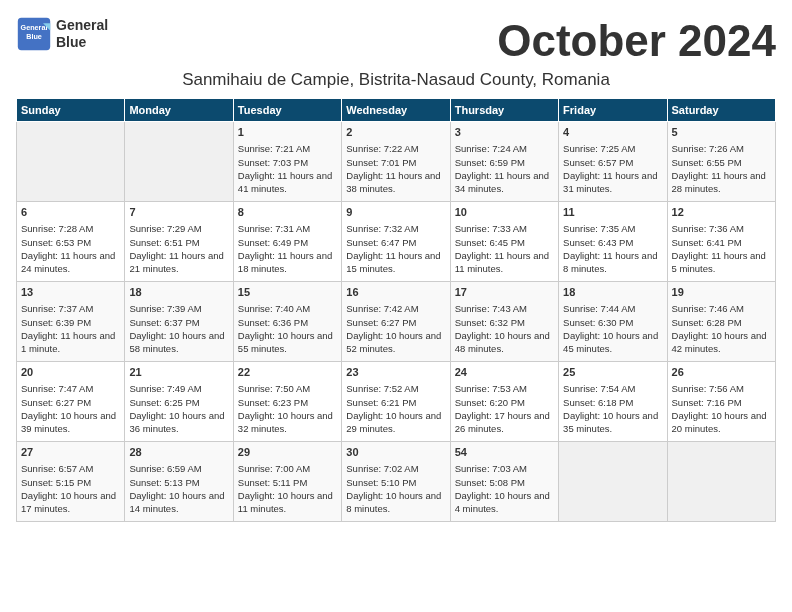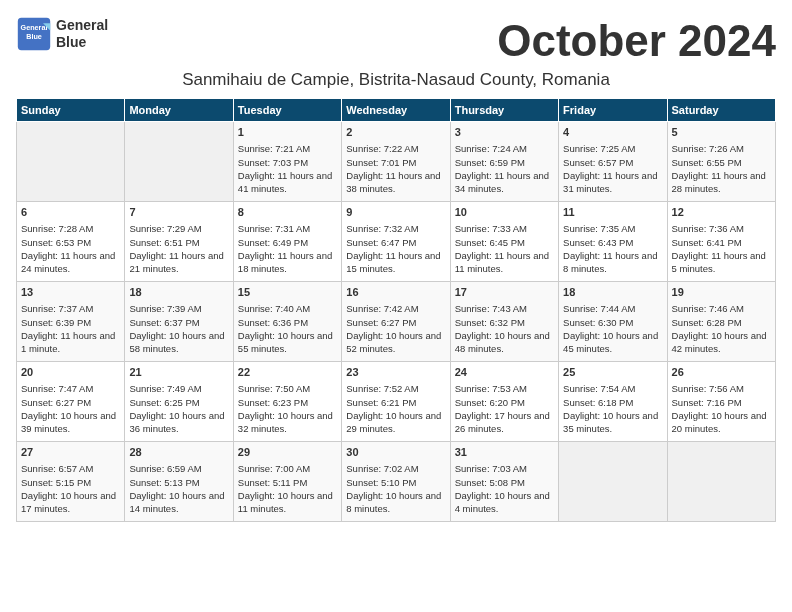--- a/index.html
+++ b/index.html
@@ -301,21 +301,21 @@
           <div>Sunset: 5:11 PM</div>
           <div>Daylight: 10 hours and 11 minutes.</div>
         </td>
         <td>
           <span class="day-num">30</span>
           <div>Sunrise: 7:02 AM</div>
           <div>Sunset: 5:10 PM</div>
           <div>Daylight: 10 hours and 8 minutes.</div>
         </td>
         <td>
-          <span class="day-num">31</span>
+          <span class="day-num">54</span>
           <div>Sunrise: 7:03 AM</div>
           <div>Sunset: 5:08 PM</div>
           <div>Daylight: 10 hours and 4 minutes.</div>
         </td>
         <td class="empty"></td>
         <td class="empty"></td>
       </tr>
     </tbody>
 </table>
 

